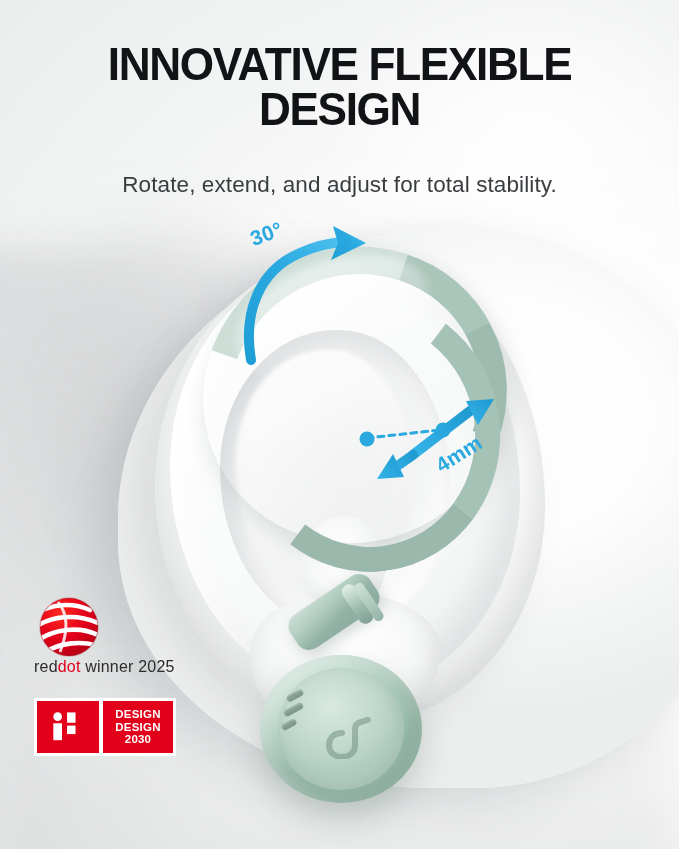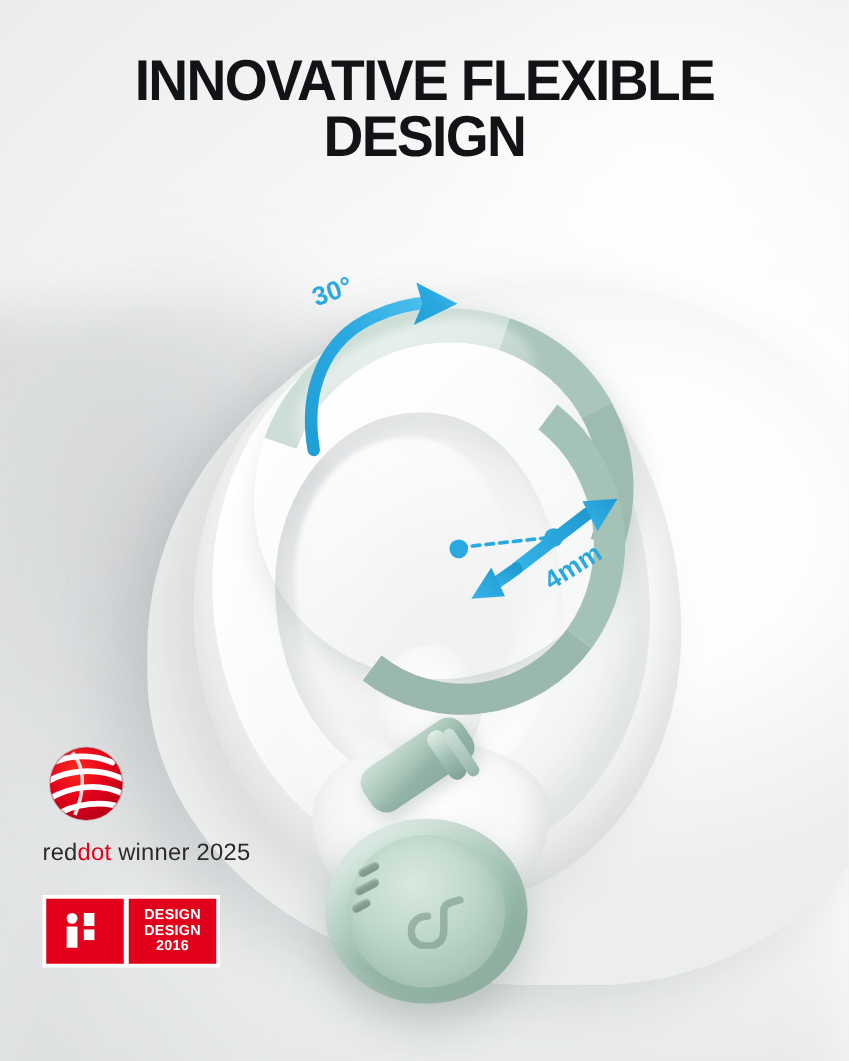--- a/index.html
+++ b/index.html
@@ -201,21 +201,21 @@
   }
   .label-4mm{
     left:434px;top:442px;font-size:21px;font-weight:bold;color:#2aa9e0;
     transform:rotate(-32deg);letter-spacing:.3px;
   }
   .svg-anno{position:absolute;left:0;top:0;width:679px;height:849px;pointer-events:none;}
 
   
   #awards{position:absolute;left:34px;top:596px;}
   .reddot-sphere{position:relative;width:62px;height:62px;margin-left:4px;}
-  .reddot-text{margin-top:14px;font-size:19px;color:#2b2b2b;letter-spacing:.2px;}
+  .reddot-text{font-size:16px;color:#2b2b2b;letter-spacing:.2px;}
   .reddot-text .dot{color:#e3001b;}
   .if-badge{
     margin-top:22px;display:flex;width:142px;height:58px;
     background:#ffffff;padding:3px;box-sizing:border-box;gap:4px;
   }
   .if-left{
     width:62px;background:#e2001a;display:flex;align-items:center;justify-content:center;
   }
   .if-right{
     flex:1;background:#e2001a;display:flex;flex-direction:column;
@@ -230,20 +230,21 @@
 
   <div class="bg-shade shade-topright"></div>
   <div class="bg-shade shade-left"></div>
   <div class="bg-shade shade-diag"></div>
   <div class="bg-shade shade-bottom"></div>
 
   <div class="headline">
     <span>INNOVATIVE FLEXIBLE</span>
     <span class="l2">DESIGN</span>
   </div>
+  <div class="subtitle">Rotate, extend, and adjust for total stability.</div>
 
   <div id="ear-wrap">
     <div class="ear-head"></div>
     <div class="ear-outer"></div>
     <div class="ear-helix"></div>
     <div class="ear-concha"></div>
     <div class="ear-antihelix"></div>
     <div class="ear-lobe"></div>
     <div class="ear-tragus"></div>
 
@@ -341,18 +342,18 @@
         <svg viewBox="0 0 40 34" width="38" height="32">
           <circle cx="9" cy="6" r="4.6" fill="#fff"></circle>
           <rect x="4.4" y="13" width="9.2" height="18" fill="#fff"></rect>
           <rect x="19" y="1.5" width="9" height="11" fill="#fff"></rect>
           <rect x="19" y="15.5" width="9" height="9" fill="#fff"></rect>
         </svg>
       </div>
       <div class="if-right">
         <span>DESIGN</span>
         <span>DESIGN</span>
-        <span>2016</span>
+        <span>2030</span>
       </div>
     </div>
   </div>
 
 </div>
 
 </body></html>

